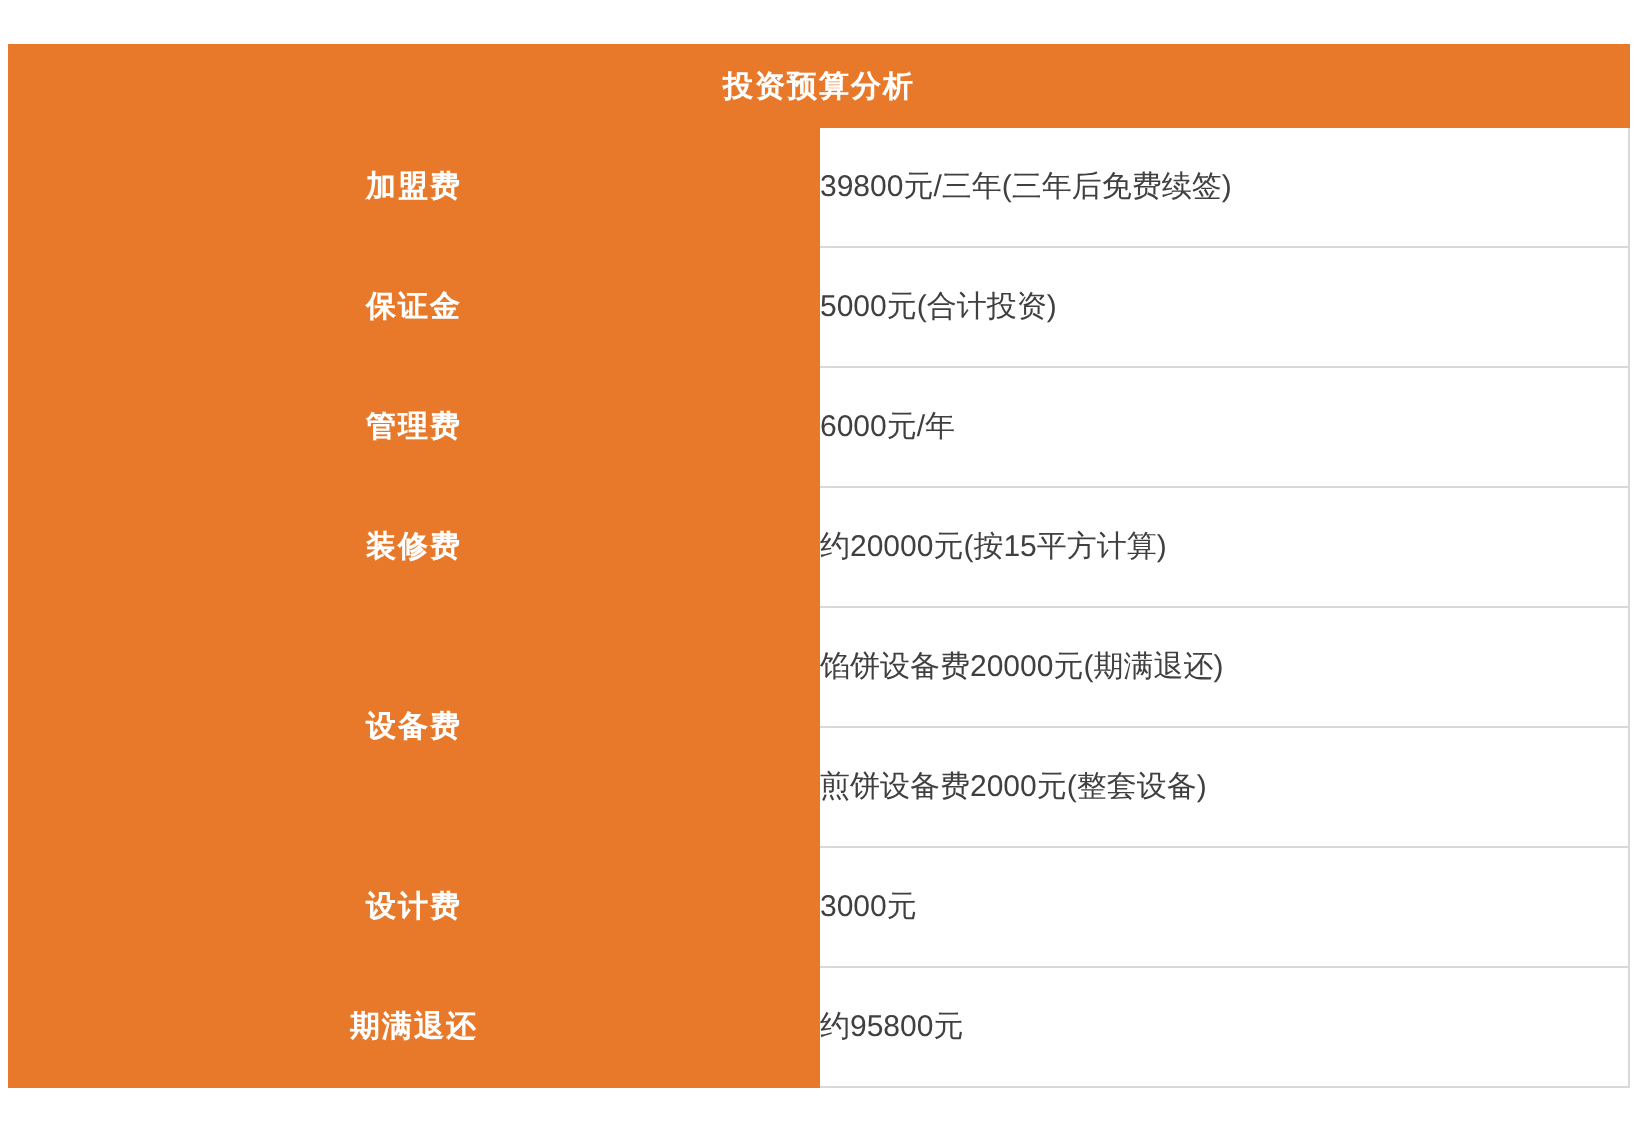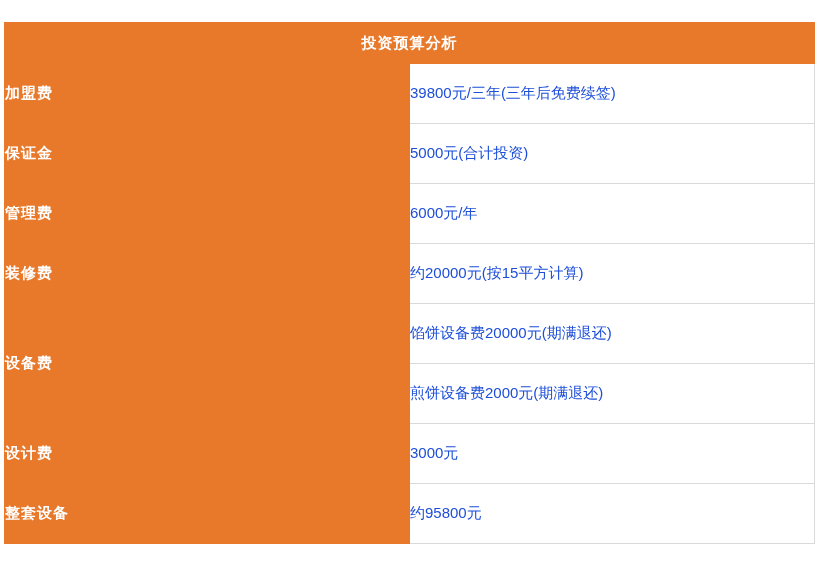--- a/index.html
+++ b/index.html
@@ -36,28 +36,28 @@
     text-align: center;
     height: 40px;
     letter-spacing: 1px;
     border: 1px solid #E8792B !important;
   }
   .label-cell {
     background: #E8792B;
     color: #ffffff;
     font-size: 15px;
     font-weight: bold;
-    text-align: left;
+    text-align: center;
     letter-spacing: 1px;
     width: 178px;
     border-color: #E8792B !important;
   }
   .value-cell {
     background: #ffffff;
-    color: #1d4ed8;
+    color: #404040;
     font-size: 15px;
     text-align: left;
     padding-left: 24px;
     border-color: #d9d9d9 !important;
   }
   .row-h {
     height: 60px;
   }
   .sub-h {
     height: 60px;
@@ -91,27 +91,27 @@
       <tr class="row-h">
         <td class="label-cell">装修费</td>
         <td class="value-cell">约20000元(按15平方计算)</td>
       </tr>
 
       <tr class="sub-h">
         <td class="label-cell" rowspan="2">设备费</td>
         <td class="value-cell">馅饼设备费20000元(期满退还)</td>
       </tr>
       <tr class="sub-h">
-        <td class="value-cell">煎饼设备费2000元(期满退还)</td>
+        <td class="value-cell">煎饼设备费2000元(整套设备)</td>
       </tr>
 
       <tr class="row-h">
         <td class="label-cell">设计费</td>
         <td class="value-cell">3000元</td>
       </tr>
 
       <tr class="row-h">
-        <td class="label-cell">整套设备</td>
+        <td class="label-cell">期满退还</td>
         <td class="value-cell">约95800元</td>
       </tr>
     </tbody>
   </table>
 </div>
 
 </body></html>

